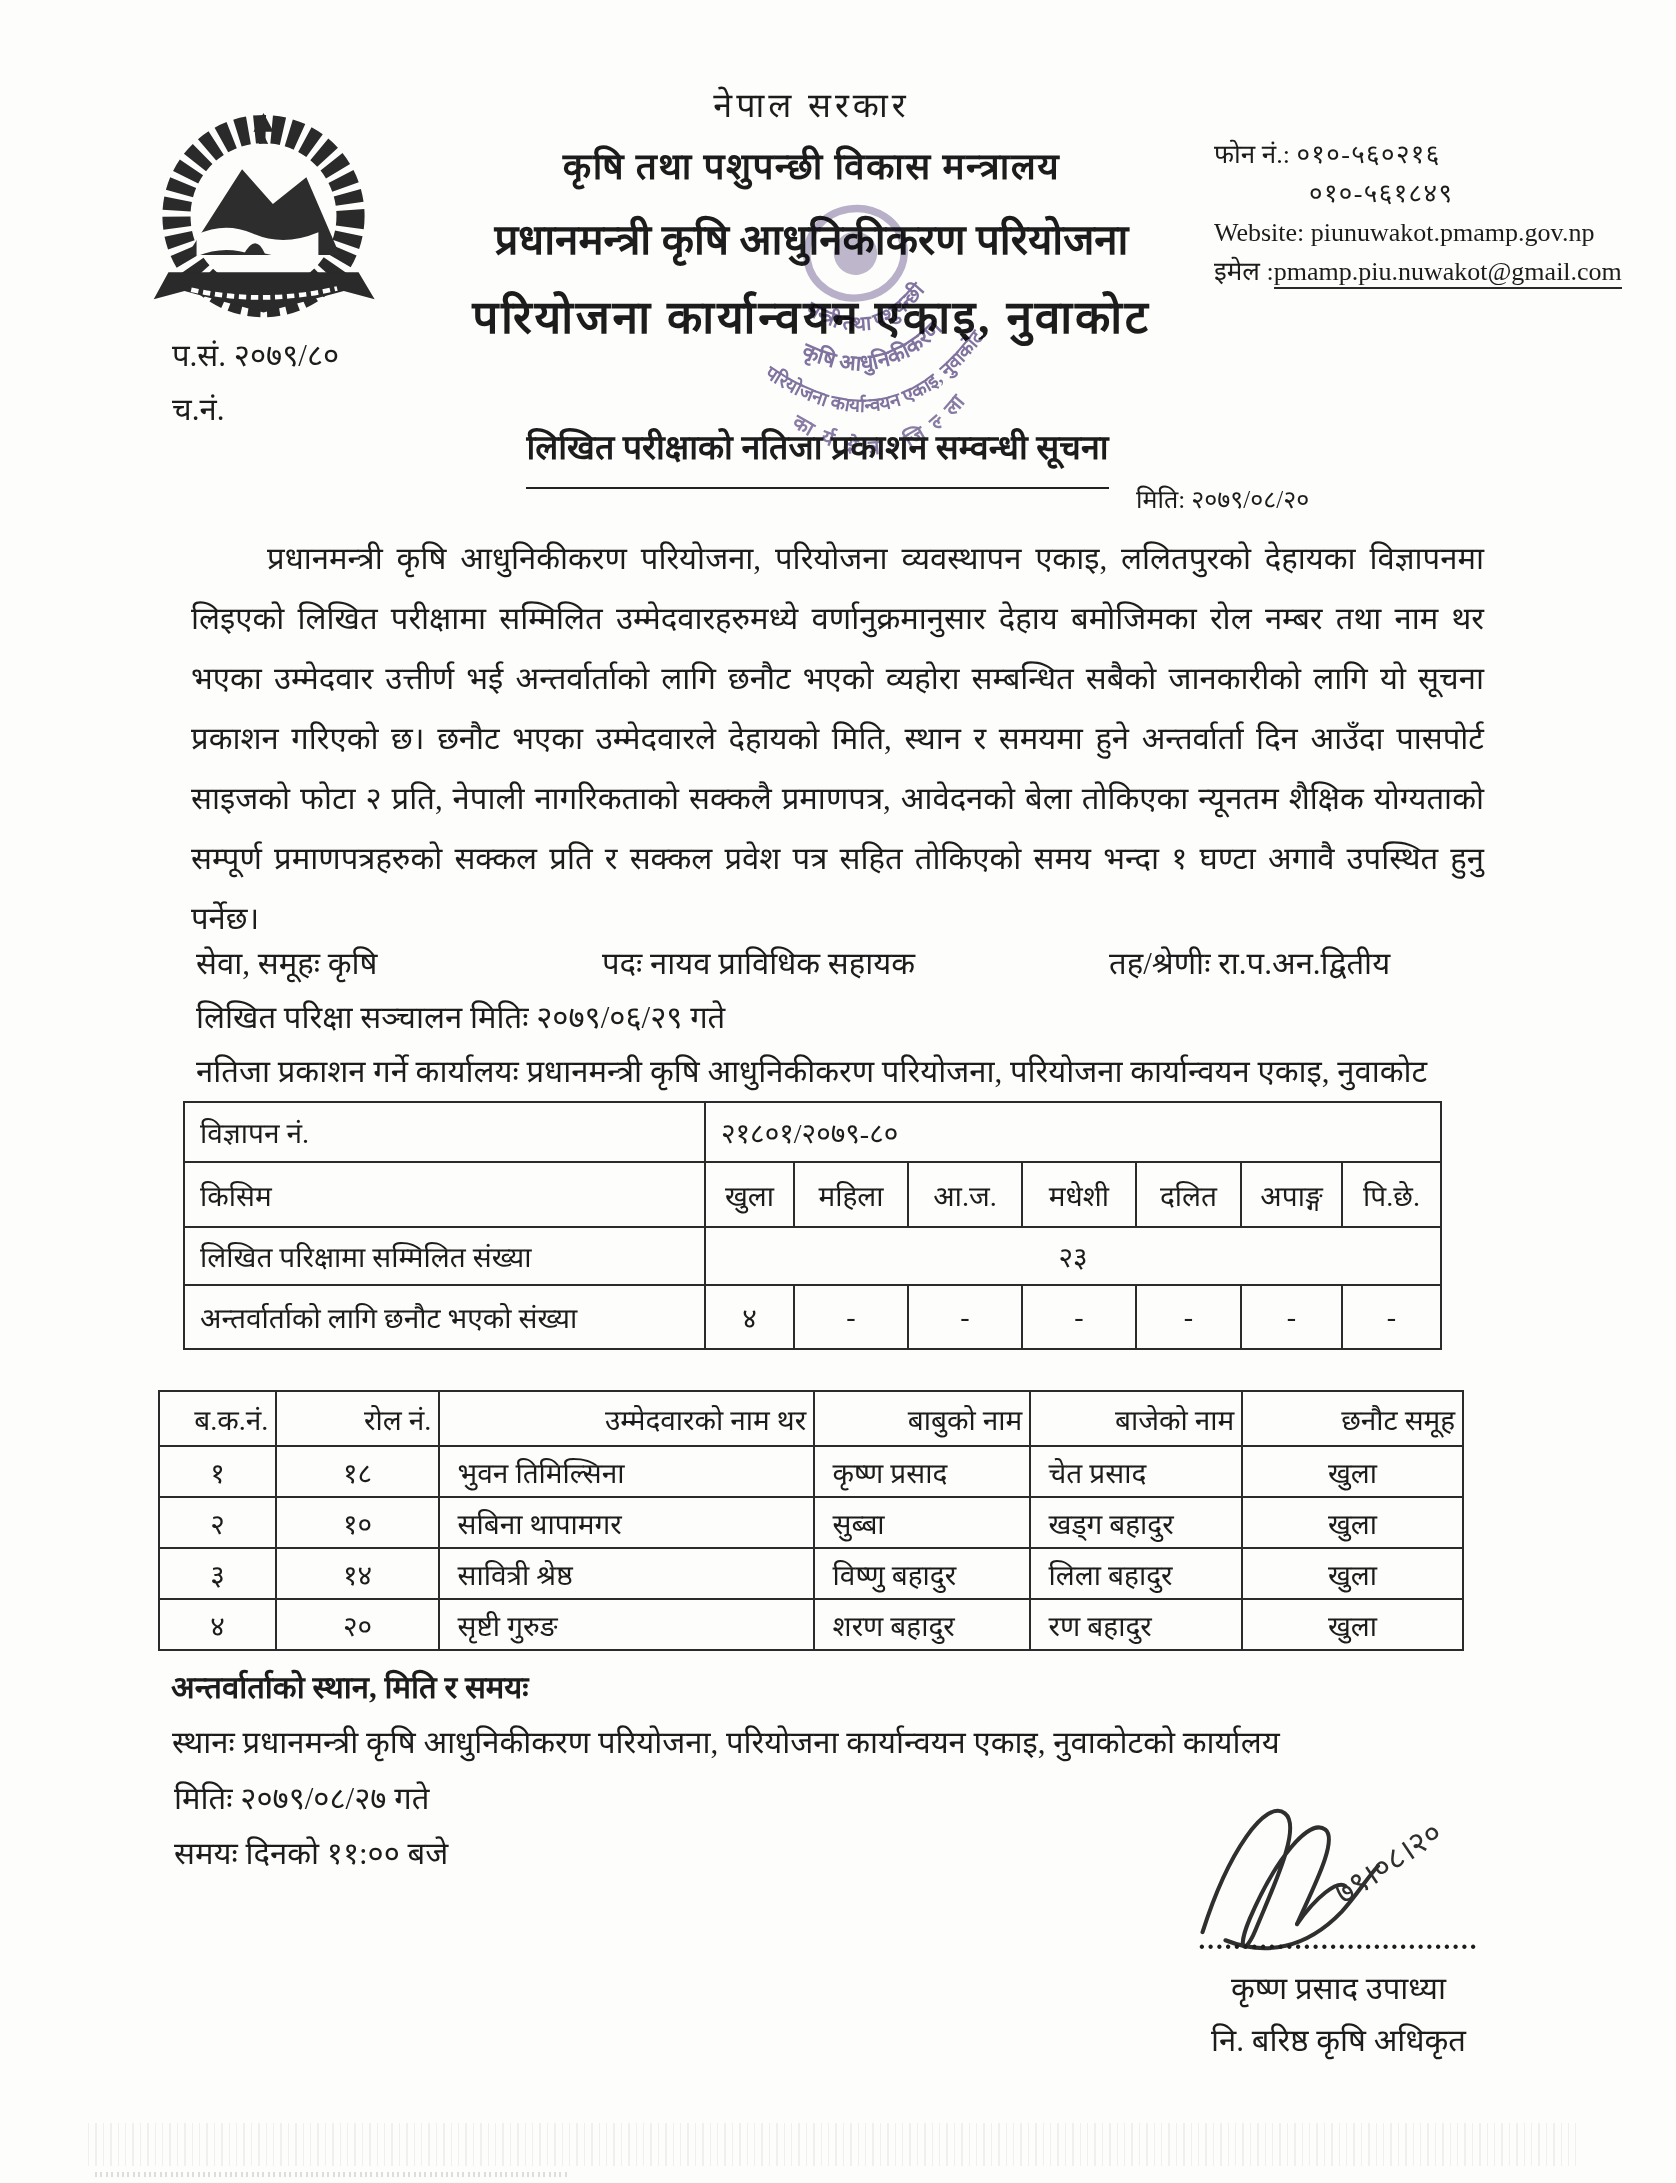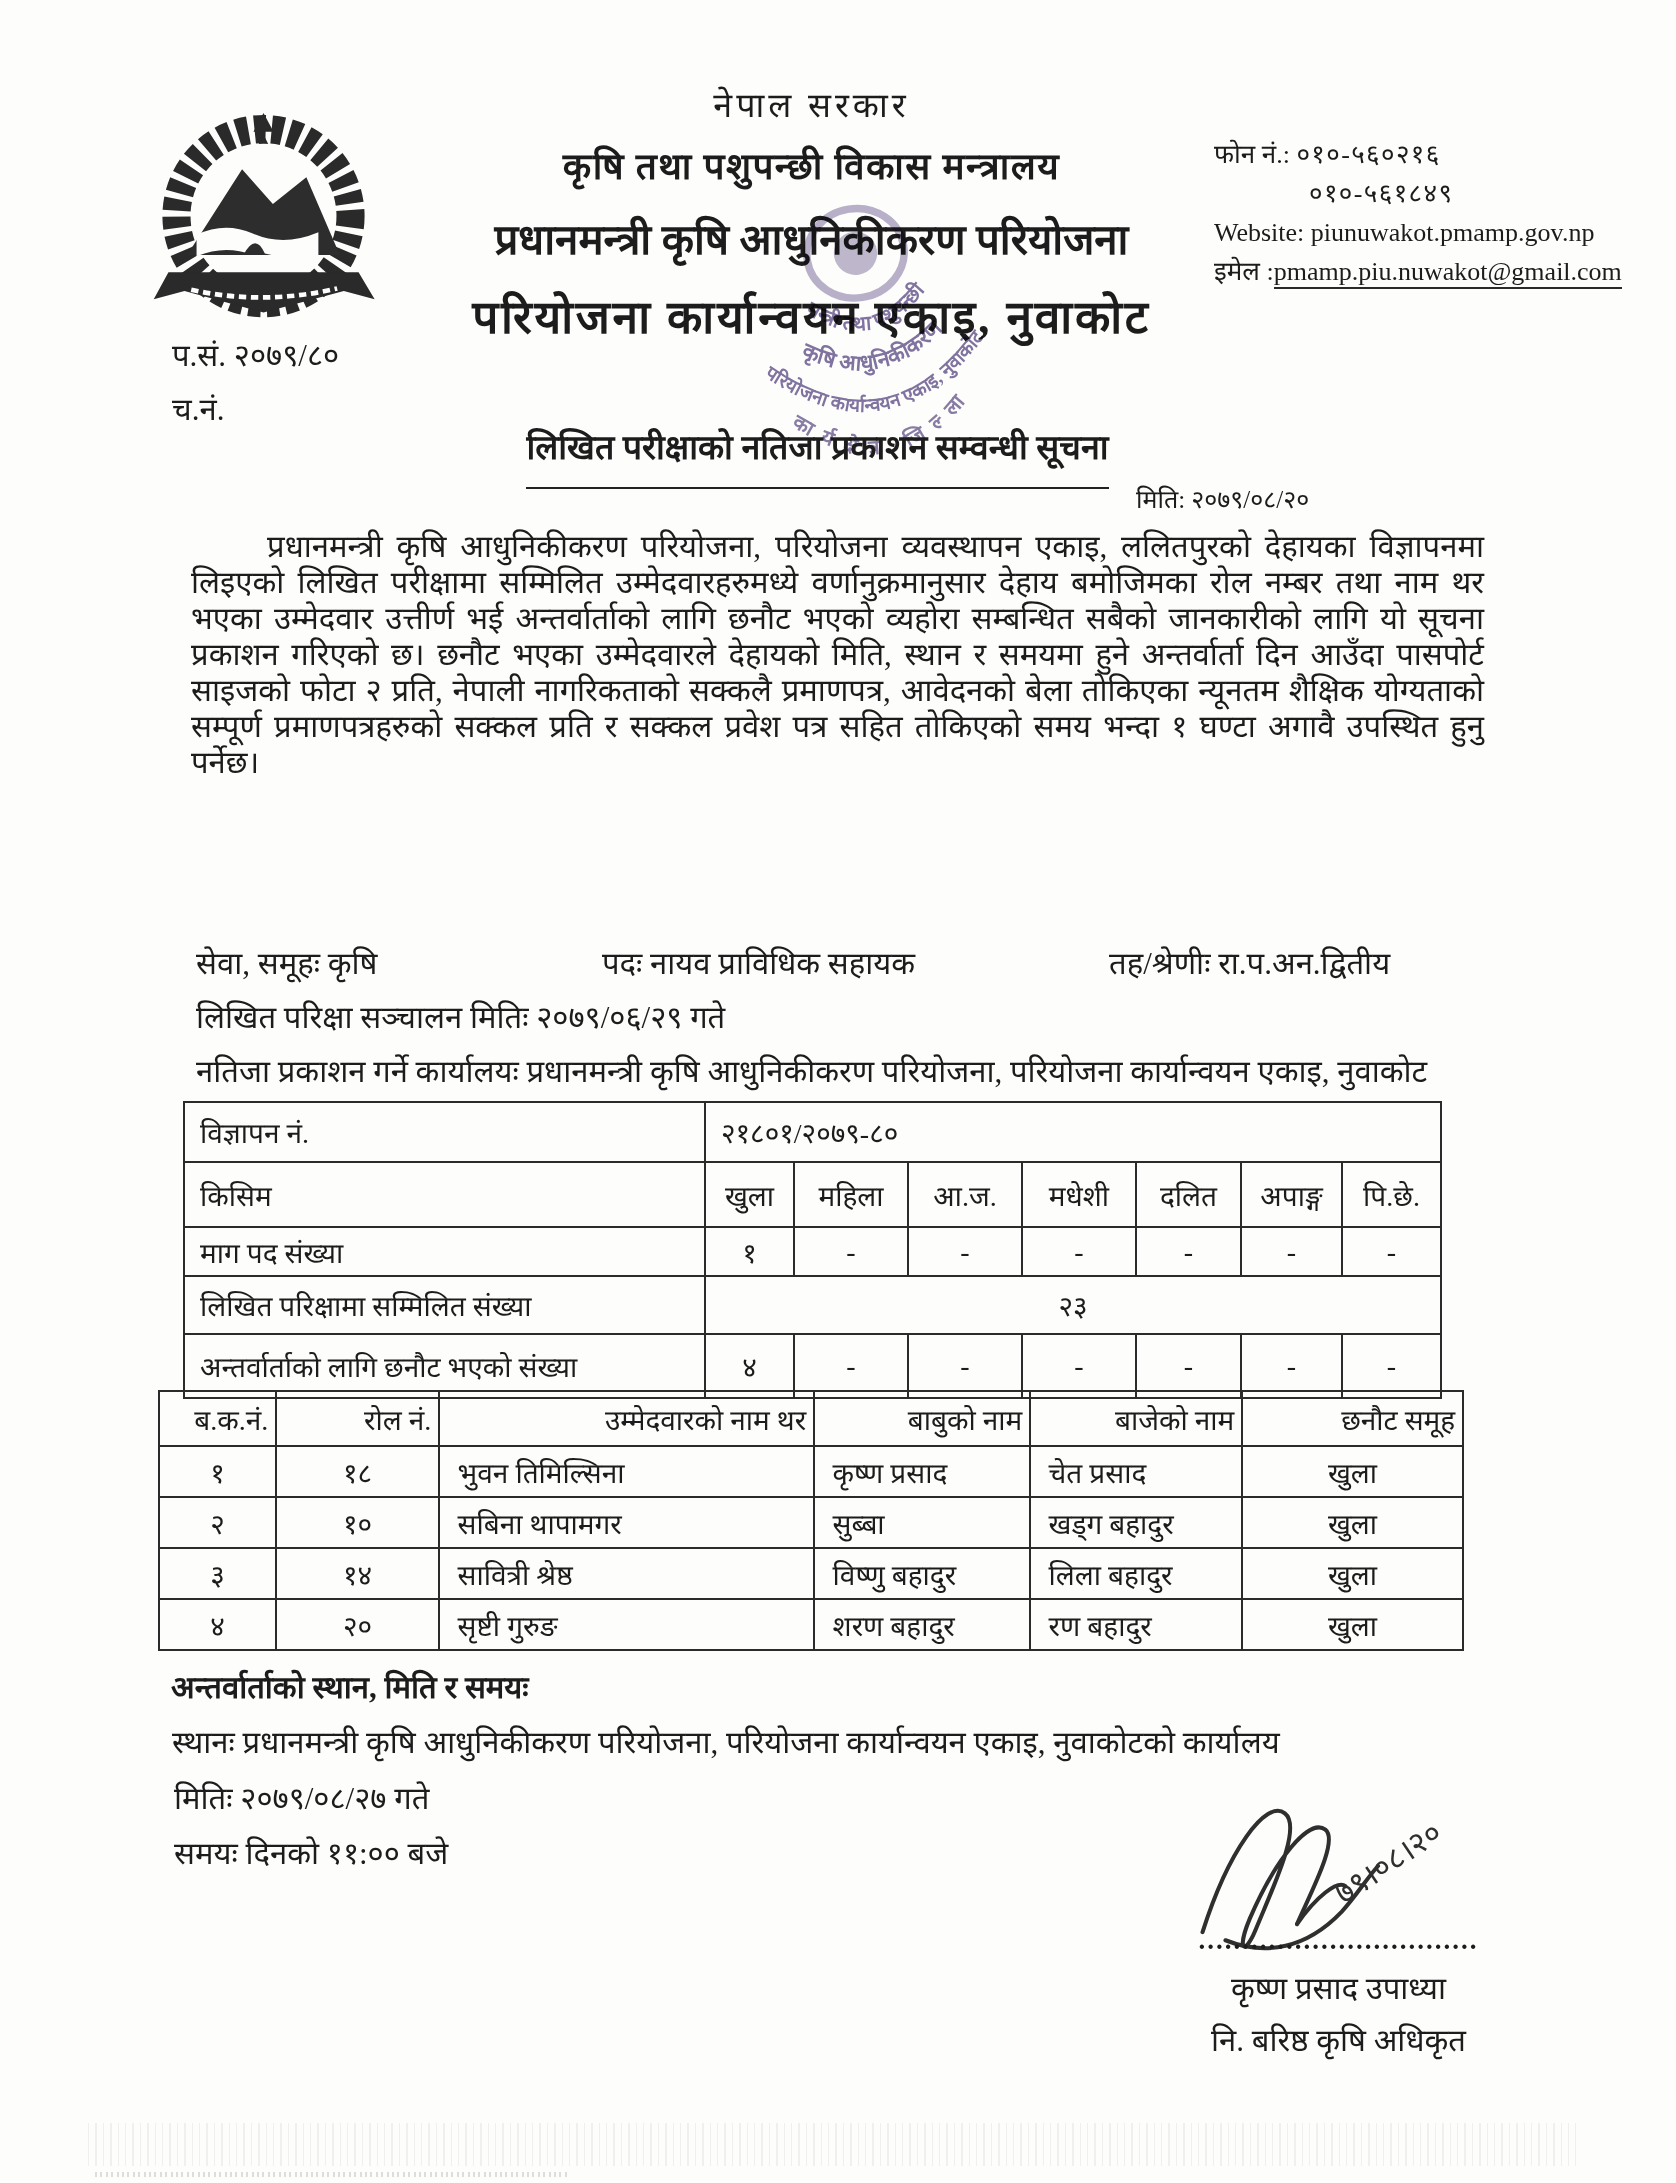--- a/index.html
+++ b/index.html
@@ -21,21 +21,21 @@
   .email-u{text-decoration:none; border-bottom:2px solid #2a2a2a; padding-bottom:1.4px;}
   .refno{left:172px; top:333px; font-size:31px;}
   .chno{left:172px; top:387px; font-size:31px;}
   
   .subject-wrap{left:27px; top:423px; width:1555px; text-align:center;}
   .subject{display:inline-block; font-size:34px; font-weight:bold; border-bottom:2.7px solid #222; padding-bottom:18px;margin-left:26px;}
   .dateline{left:1136px; top:481px; font-size:25px;}
   
   .bodytext{
     left:191px; top:529px; width:1293px;
-    font-size:31px; line-height:36px; text-align:justify; text-indent:76px;
+    font-size:31px; line-height:60px; text-align:justify; text-indent:76px;
   }
   
   .det{font-size:31px;}
   
   table{border-collapse:collapse; table-layout:fixed; background:transparent;}
   .t1{left:183px; top:1101px; width:1256px;}
   .t2{left:158px; top:1390px; width:1304px;}
   td,th{border:2px solid #2b2b2b; font-size:28px; font-weight:normal; padding:2.7px 6.8px; vertical-align:middle; overflow:hidden;}
   .t1 td, .t2 td, .t2 th{border-width:2.7px;}
   .lblcell{text-align:left; padding-left:15px;margin-left:21px;}
@@ -153,30 +153,20 @@
     </tr>
     <tr style="height:65px">
       <td class="lblcell">किसिम</td>
       <td class="valcell">खुला</td>
       <td class="valcell">महिला</td>
       <td class="valcell">आ.ज.</td>
       <td class="valcell">मधेशी</td>
       <td class="valcell">दलित</td>
       <td class="valcell">अपाङ्ग</td>
       <td class="valcell">पि.छे.</td>
-    </tr>
-    <tr style="height:49px">
-      <td class="lblcell">माग पद संख्या</td>
-      <td class="valcell">१</td>
-      <td class="valcell">-</td>
-      <td class="valcell">-</td>
-      <td class="valcell">-</td>
-      <td class="valcell">-</td>
-      <td class="valcell">-</td>
-      <td class="valcell">-</td>
     </tr>
     <tr style="height:58px">
       <td class="lblcell">लिखित परिक्षामा सम्मिलित संख्या</td>
       <td class="valcell" colspan="7">२३</td>
     </tr>
     <tr style="height:64px">
       <td class="lblcell">अन्तर्वार्ताको लागि छनौट भएको संख्या</td>
       <td class="valcell">४</td>
       <td class="valcell">-</td>
       <td class="valcell">-</td>

